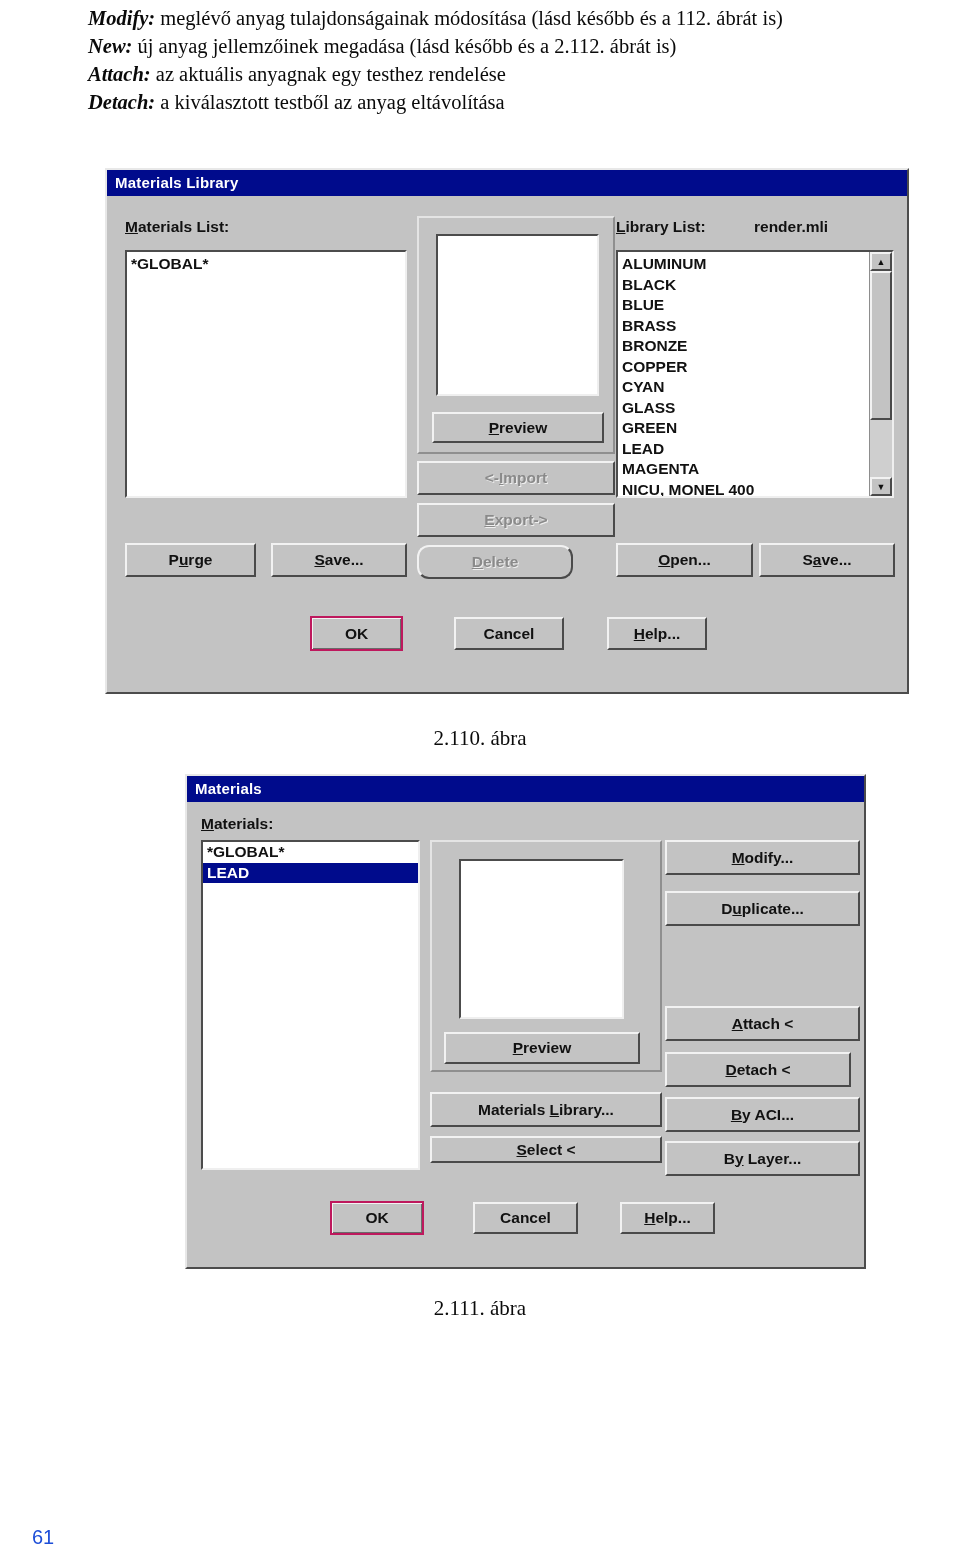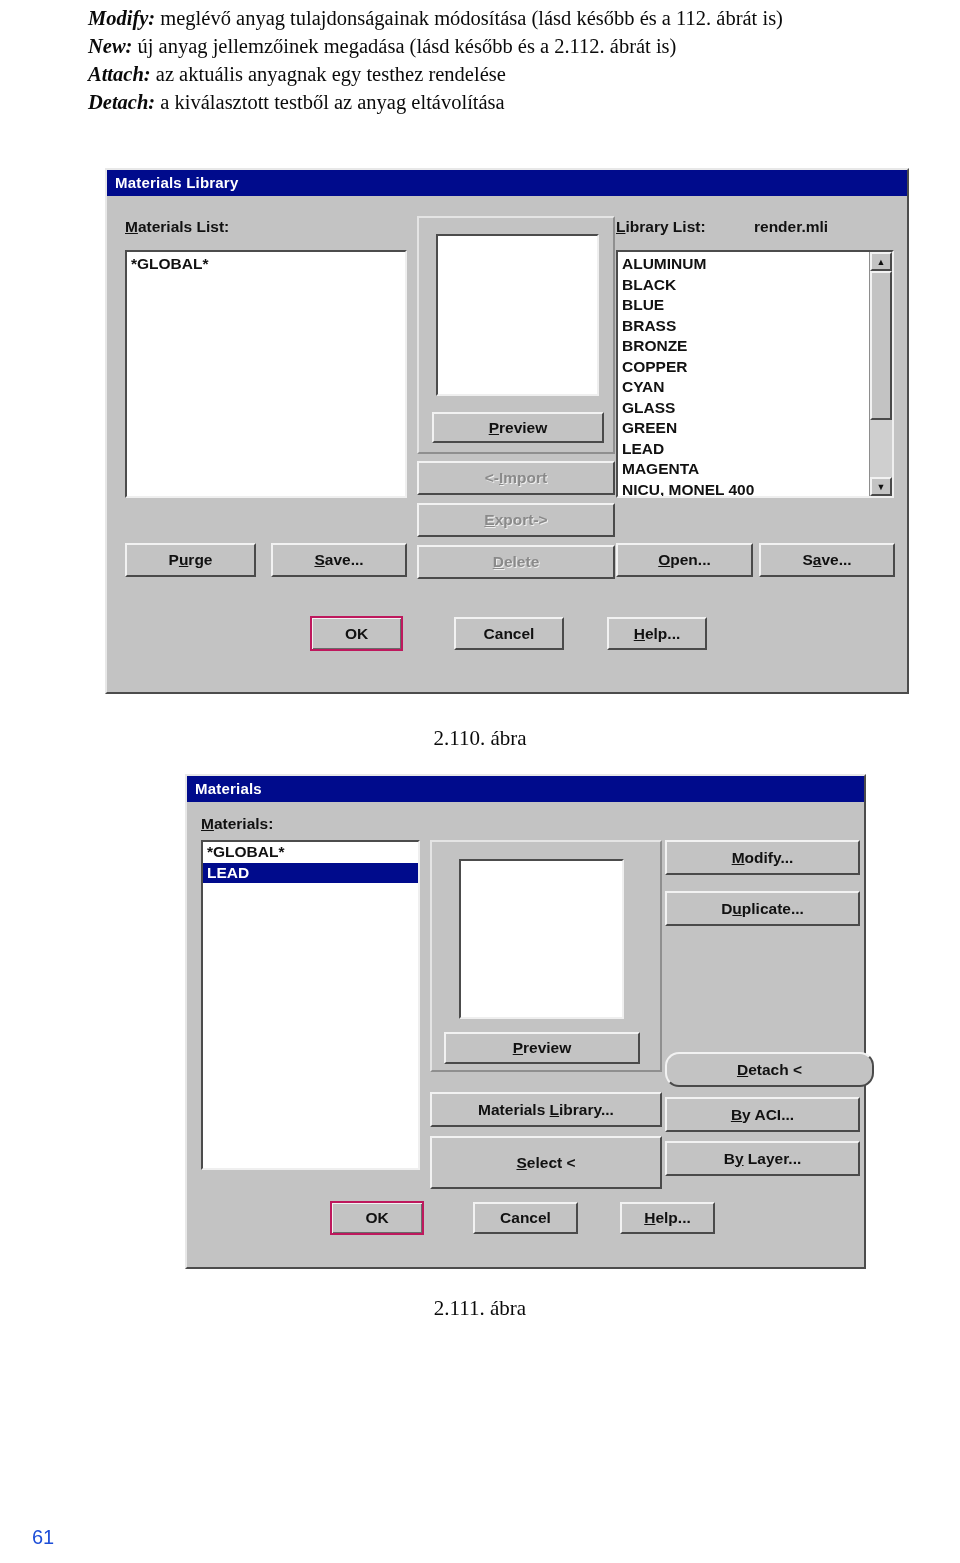--- a/index.html
+++ b/index.html
@@ -195,21 +195,21 @@
         <span><u>P</u>review</span>
       </div>
     </div>
 
     <div class="btn disabled" style="left:310px; top:291px; width:198px; height:34px;">
       <span>&lt;-<u>I</u>mport</span>
     </div>
     <div class="btn disabled" style="left:310px; top:333px; width:198px; height:34px;">
       <span><u>E</u>xport-&gt;</span>
     </div>
-    <div class="btn disabled" style="left:310px; top:375px; width:198px; height:34px;">
+    <div class="btn disabled" style="left:310px; top:375px; width:156px; height:34px;border-radius:12px;">
       <span><u>D</u>elete</span>
     </div>
 
     <div class="lbl" style="position:absolute; left:509px; top:48px;">
       <u>L</u>ibrary List:
     </div>
     <div class="lbl" style="position:absolute; left:647px; top:48px;">render.mli</div>
 
     <div class="sunken" style="position:absolute; left:509px; top:80px; width:278px; height:248px; padding-top:2px;">
       <div style="position:absolute; left:0; top:2px; width:248px;">
@@ -279,31 +279,34 @@
     <div class="group" style="left:243px; top:64px; width:232px; height:232px;">
       <div class="sunken" style="position:absolute; left:27px; top:17px; width:165px; height:160px; background:#ffffff;"></div>
       <div class="btn" style="left:12px; top:190px; width:196px; height:32px;">
         <span><u>P</u>review</span>
       </div>
     </div>
 
     <div class="btn" style="left:243px; top:316px; width:232px; height:35px;">
       <span>Materials <u>L</u>ibrary...</span>
     </div>
-    <div class="btn" style="left:243px; top:360px; width:232px; height:53px;">
+    <div class="btn" style="left:243px; top:360px; width:232px; height:27px;">
       <span><u>S</u>elect &lt;</span>
     </div>
 
     <div class="btn" style="left:478px; top:64px; width:195px; height:35px;">
       <span><u>M</u>odify...</span>
     </div>
     <div class="btn" style="left:478px; top:115px; width:195px; height:35px;">
       <span>D<u>u</u>plicate...</span>
     </div>
-    <div class="btn" style="left:478px; top:276px; width:209px; height:35px;border-radius:14px;">
+    <div class="btn" style="left:478px; top:230px; width:195px; height:35px;">
+      <span><u>A</u>ttach &lt;</span>
+    </div>
+    <div class="btn" style="left:478px; top:276px; width:186px; height:35px;">
       <span><u>D</u>etach &lt;</span>
     </div>
     <div class="btn" style="left:478px; top:321px; width:195px; height:35px;">
       <span><u>B</u>y ACI...</span>
     </div>
     <div class="btn" style="left:478px; top:365px; width:195px; height:35px;">
       <span>B<u>y</u> Layer...</span>
     </div>
 
     <div class="btn default" style="left:143px; top:425px; width:94px; height:34px;">

